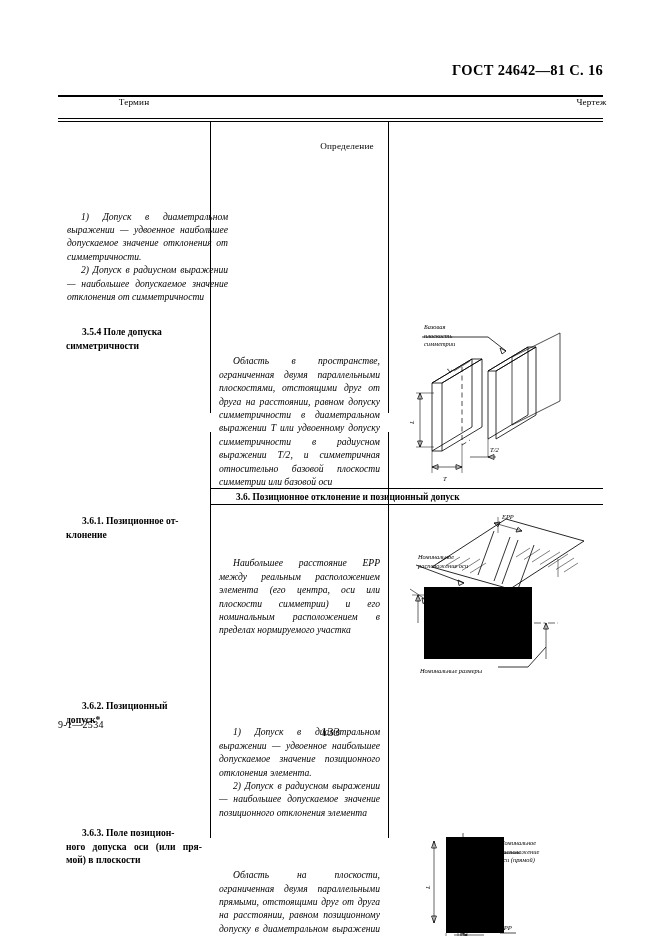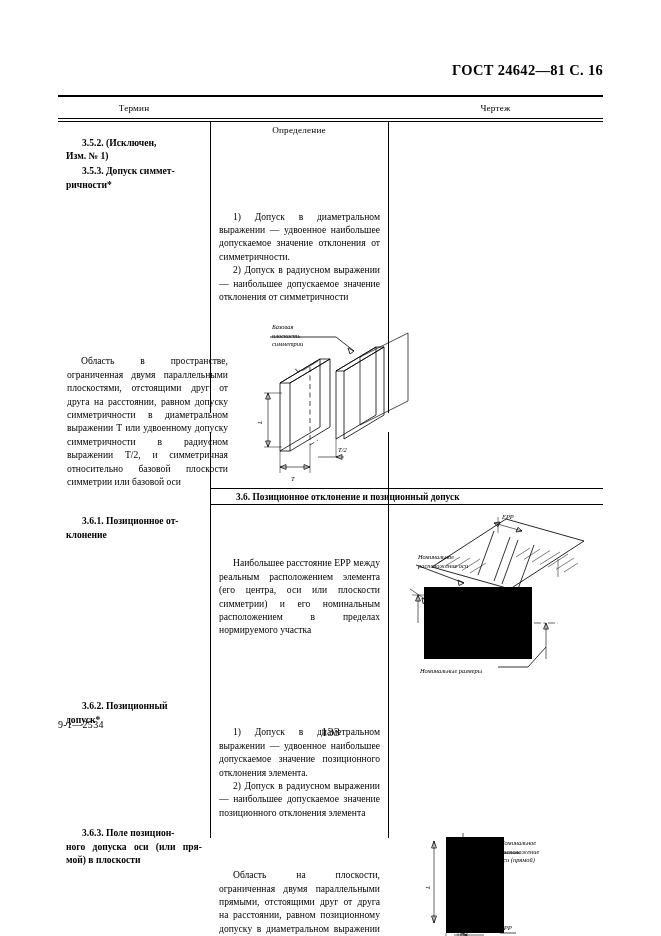--- a/index.html
+++ b/index.html
@@ -36,21 +36,22 @@
   .rule-top { border-top: 2px solid #000; }
   .rule-double {
     border-top: 1.6px solid #000;
     border-bottom: 1.1px solid #000;
     height: 3.5px;
   }
 
   .thead {
     display: flex;
     height: 21px;
-    align-items: center;
+    align-items: flex-start;
+    gap: 48px;
   }
   .th {
     font-size: 9.2px;
     text-align: center;
     font-weight: normal;
     letter-spacing: .2px;
   }
 
   .col-term   { width: 152px; flex: 0 0 152px; }
   .col-def    { width: 178px; flex: 0 0 178px; margin-top: 44px; }
@@ -83,21 +84,21 @@
   .term-cell .indent { text-indent: 16px; display: block; }
 
   .def-cell {
     font-size: 9.6px;
     line-height: 13.4px;
     text-align: justify;
     text-justify: inter-word;
     padding-left: 9px;
     padding-right: 8px;
   }
-  .def-cell p { margin: 0; text-indent: 14px; }
+  .def-cell p { margin: 0; text-indent: 14px; font-style: italic; }
 
   .draw-cell {
     padding-left: 6px;
     position: relative;
   }
 
   
   .section-row {
     position: relative;
     border-top: 1px solid #000;
@@ -164,34 +165,32 @@
     </div>
 
     <div class="rule-double"></div>
 
     <div class="tbody" style="position:relative;">
 
       <div class="vdiv v1" style="top:0;height:291px;"></div>
       <div class="vdiv v2" style="top:0;height:291px;"></div>
 
       <div class="row" style="min-height:115px;">
-        <div class="cell col-term term-cell" style="padding-top:14px;">
-          <span class="indent">3.5.2. (Исключен,</span>
-          <span>Изм. № 1)</span>
-          <span class="indent" style="margin-top:2px;">3.5.3. Допуск симмет-</span>
-          <span>ричности*</span>
-        </div>
         <div class="cell col-def def-cell" style="padding-top:44px;">
           <p>1) Допуск в диаметральном выражении — удвоенное наибольшее допускаемое значение отклонения от симметричности.</p>
           <p>2) Допуск в радиусном выражении — наибольшее допускаемое значение отклонения от симметричности</p>
         </div>
         <div class="cell col-draw draw-cell"></div>
       </div>
 
       <div class="row" style="min-height:176px;">
+        <div class="cell col-term term-cell" style="padding-top:22px;">
+          <span class="indent">3.5.4 Поле допуска</span>
+          <span>симметричности</span>
+        </div>
         <div class="cell col-def def-cell" style="padding-top:7px;">
           <p>Область в пространстве, ограниченная двумя параллельными плоскостями, отстоящими друг от друга на расстоянии, равном допуску симметричности в диаметральном выражении Т или удвоенному допуску симметричности в радиусном выражении Т/2, и симметричная относительно базовой плоскости симметрии или базовой оси</p>
         </div>
         <div class="cell col-draw draw-cell">
 
           <svg class="fig" width="205" height="172" viewBox="0 0 205 172" style="margin-top:8px;margin-left:6px;">
             <g stroke-width="0.8">
 
               <polygon points="32,72 72,48 72,116 32,140" stroke-width="0.8"></polygon>
               <polygon points="32,72 72,48 82,48 42,72" stroke-width="0.8"></polygon>

